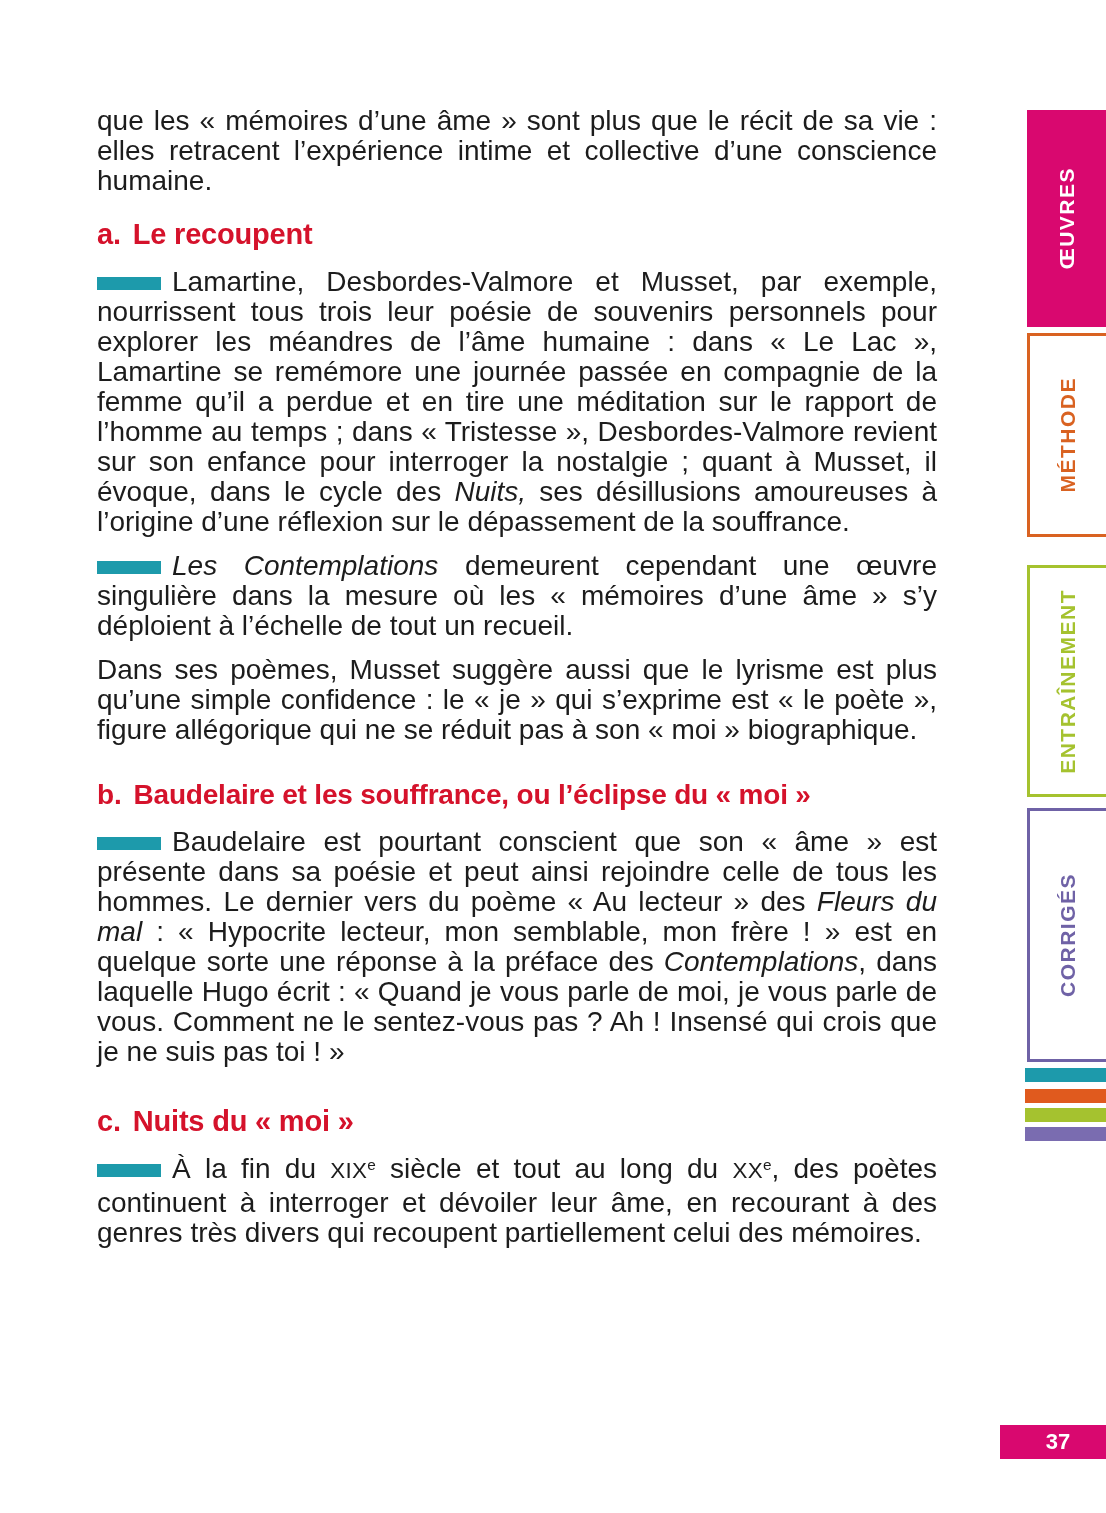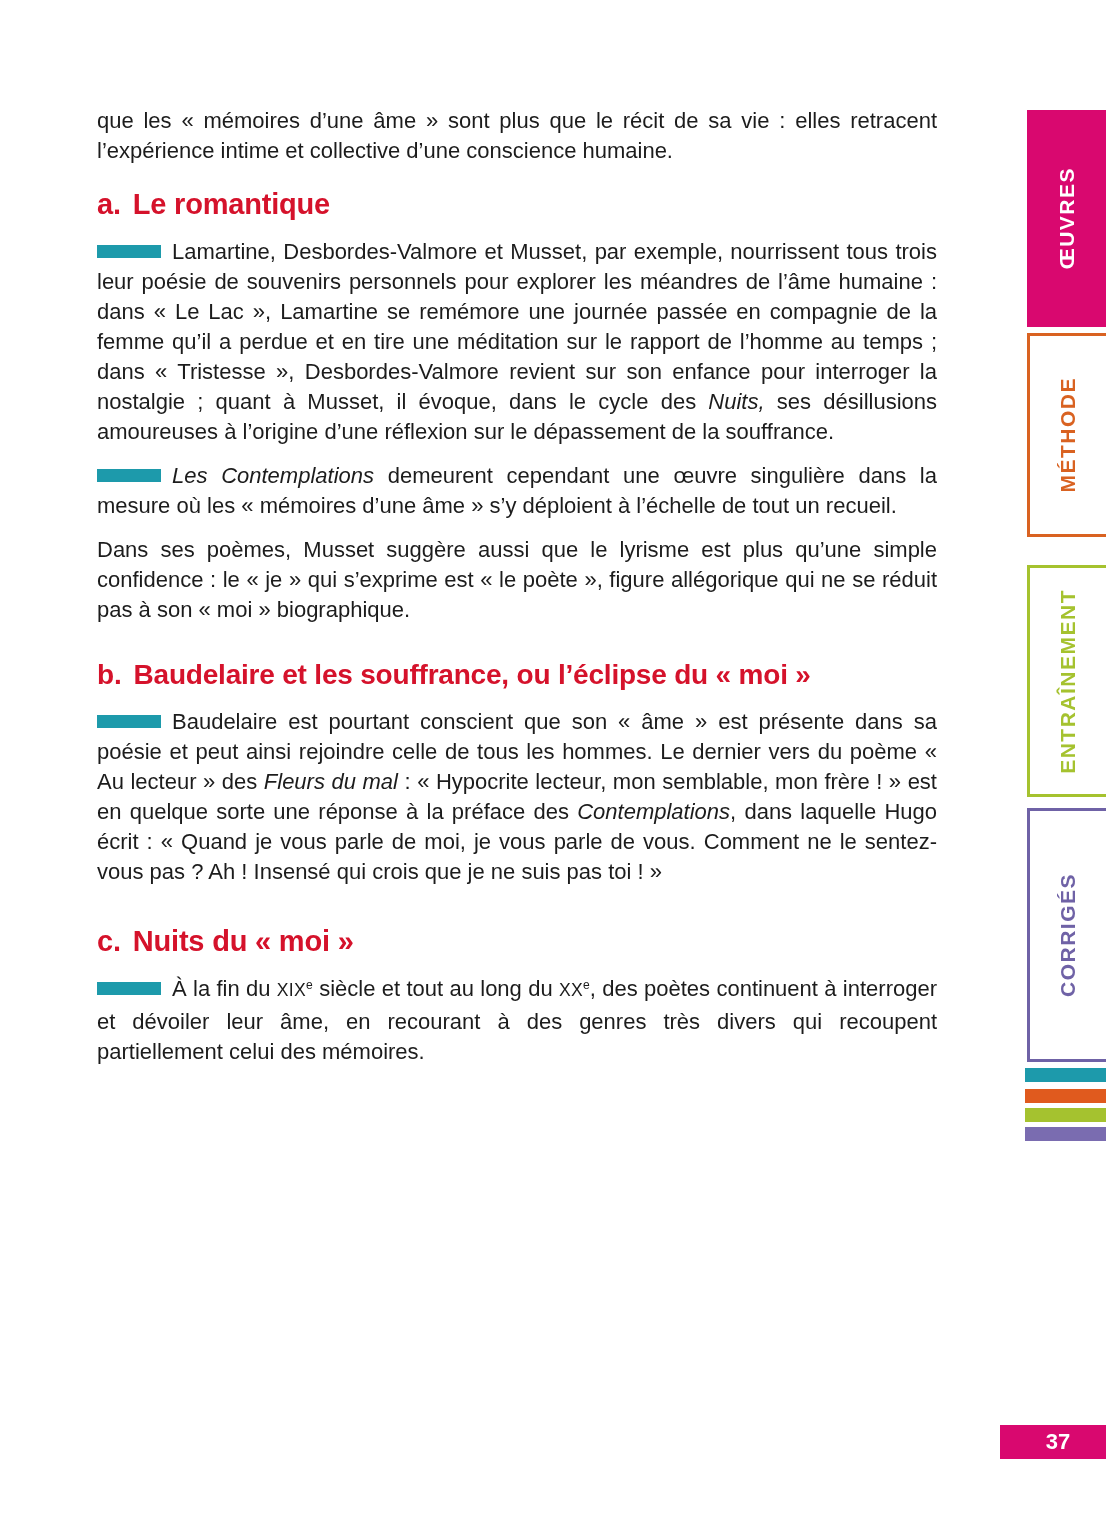--- a/index.html
+++ b/index.html
@@ -6,21 +6,21 @@
   body{
     width:1106px;height:1513px;position:relative;overflow:hidden;
     background:#ffffff;
     font-family:"Liberation Sans","DejaVu Sans",sans-serif;
     color:#1c1c1c;
   }
   .content{
     position:absolute;left:97px;top:0;width:848px;
   }
   p.body{
-    font-size:22px;line-height:30px;margin:0 8px 14px 0;
+    font-size:28px;line-height:30px;margin:0 8px 14px 0;
     text-align:justify;color:#1c1c1c;
   }
   p.intro{margin-top:106px;}
   .bullet-bar{
     display:inline-block;width:64px;height:13px;background:#1d9aab;
     margin-right:11px;vertical-align:1px;
   }
   .italic{font-style:italic;}
   .sc{font-size:0.8em;letter-spacing:0.3px;}
   sup{font-size:0.55em;vertical-align:baseline;position:relative;top:-0.55em;}
@@ -71,21 +71,21 @@
 </style>
 </head>
 <body>
 
 <main class="content">
 
   <p class="body intro">que les « mémoires d’une âme » sont plus que le récit de sa vie : elles retracent l’expérience intime et collective d’une conscience humaine.</p>
 
 
   <h3 class="h3-a">
-    <span class="h3-label">a.</span><span>Le romantique</span>
+    <span class="h3-label">a.</span><span>Le recoupent</span>
   </h3>
 
 
   <p class="body"><span class="bullet-bar"></span><span>Lamartine, Desbordes-Valmore et Musset, par exemple, nourrissent tous trois leur poésie de souvenirs personnels pour explorer les méandres de l’âme humaine : dans « Le Lac », Lamartine se remémore une journée passée en compagnie de la femme qu’il a perdue et en tire une méditation sur le rapport de l’homme au temps ; dans « Tristesse », Desbordes-Valmore revient sur son enfance pour interroger la nostalgie ; quant à Musset, il évoque, dans le cycle des <span class="italic">Nuits,</span> ses désillusions amoureuses à l’origine d’une réflexion sur le dépassement de la souffrance.</span></p>
 
   <p class="body"><span class="bullet-bar"></span><span><span class="italic">Les Contemplations</span> demeurent cependant une œuvre singulière dans la mesure où les « mémoires d’une âme » s’y déploient à l’échelle de tout un recueil.</span></p>
 
   <p class="body"><span>Dans ses poèmes, Musset suggère aussi que le lyrisme est plus qu’une simple confidence : le « je » qui s’exprime est « le poète », figure allégorique qui ne se réduit pas à son « moi » biographique.</span></p>
 
   <h3 class="h3-b">

